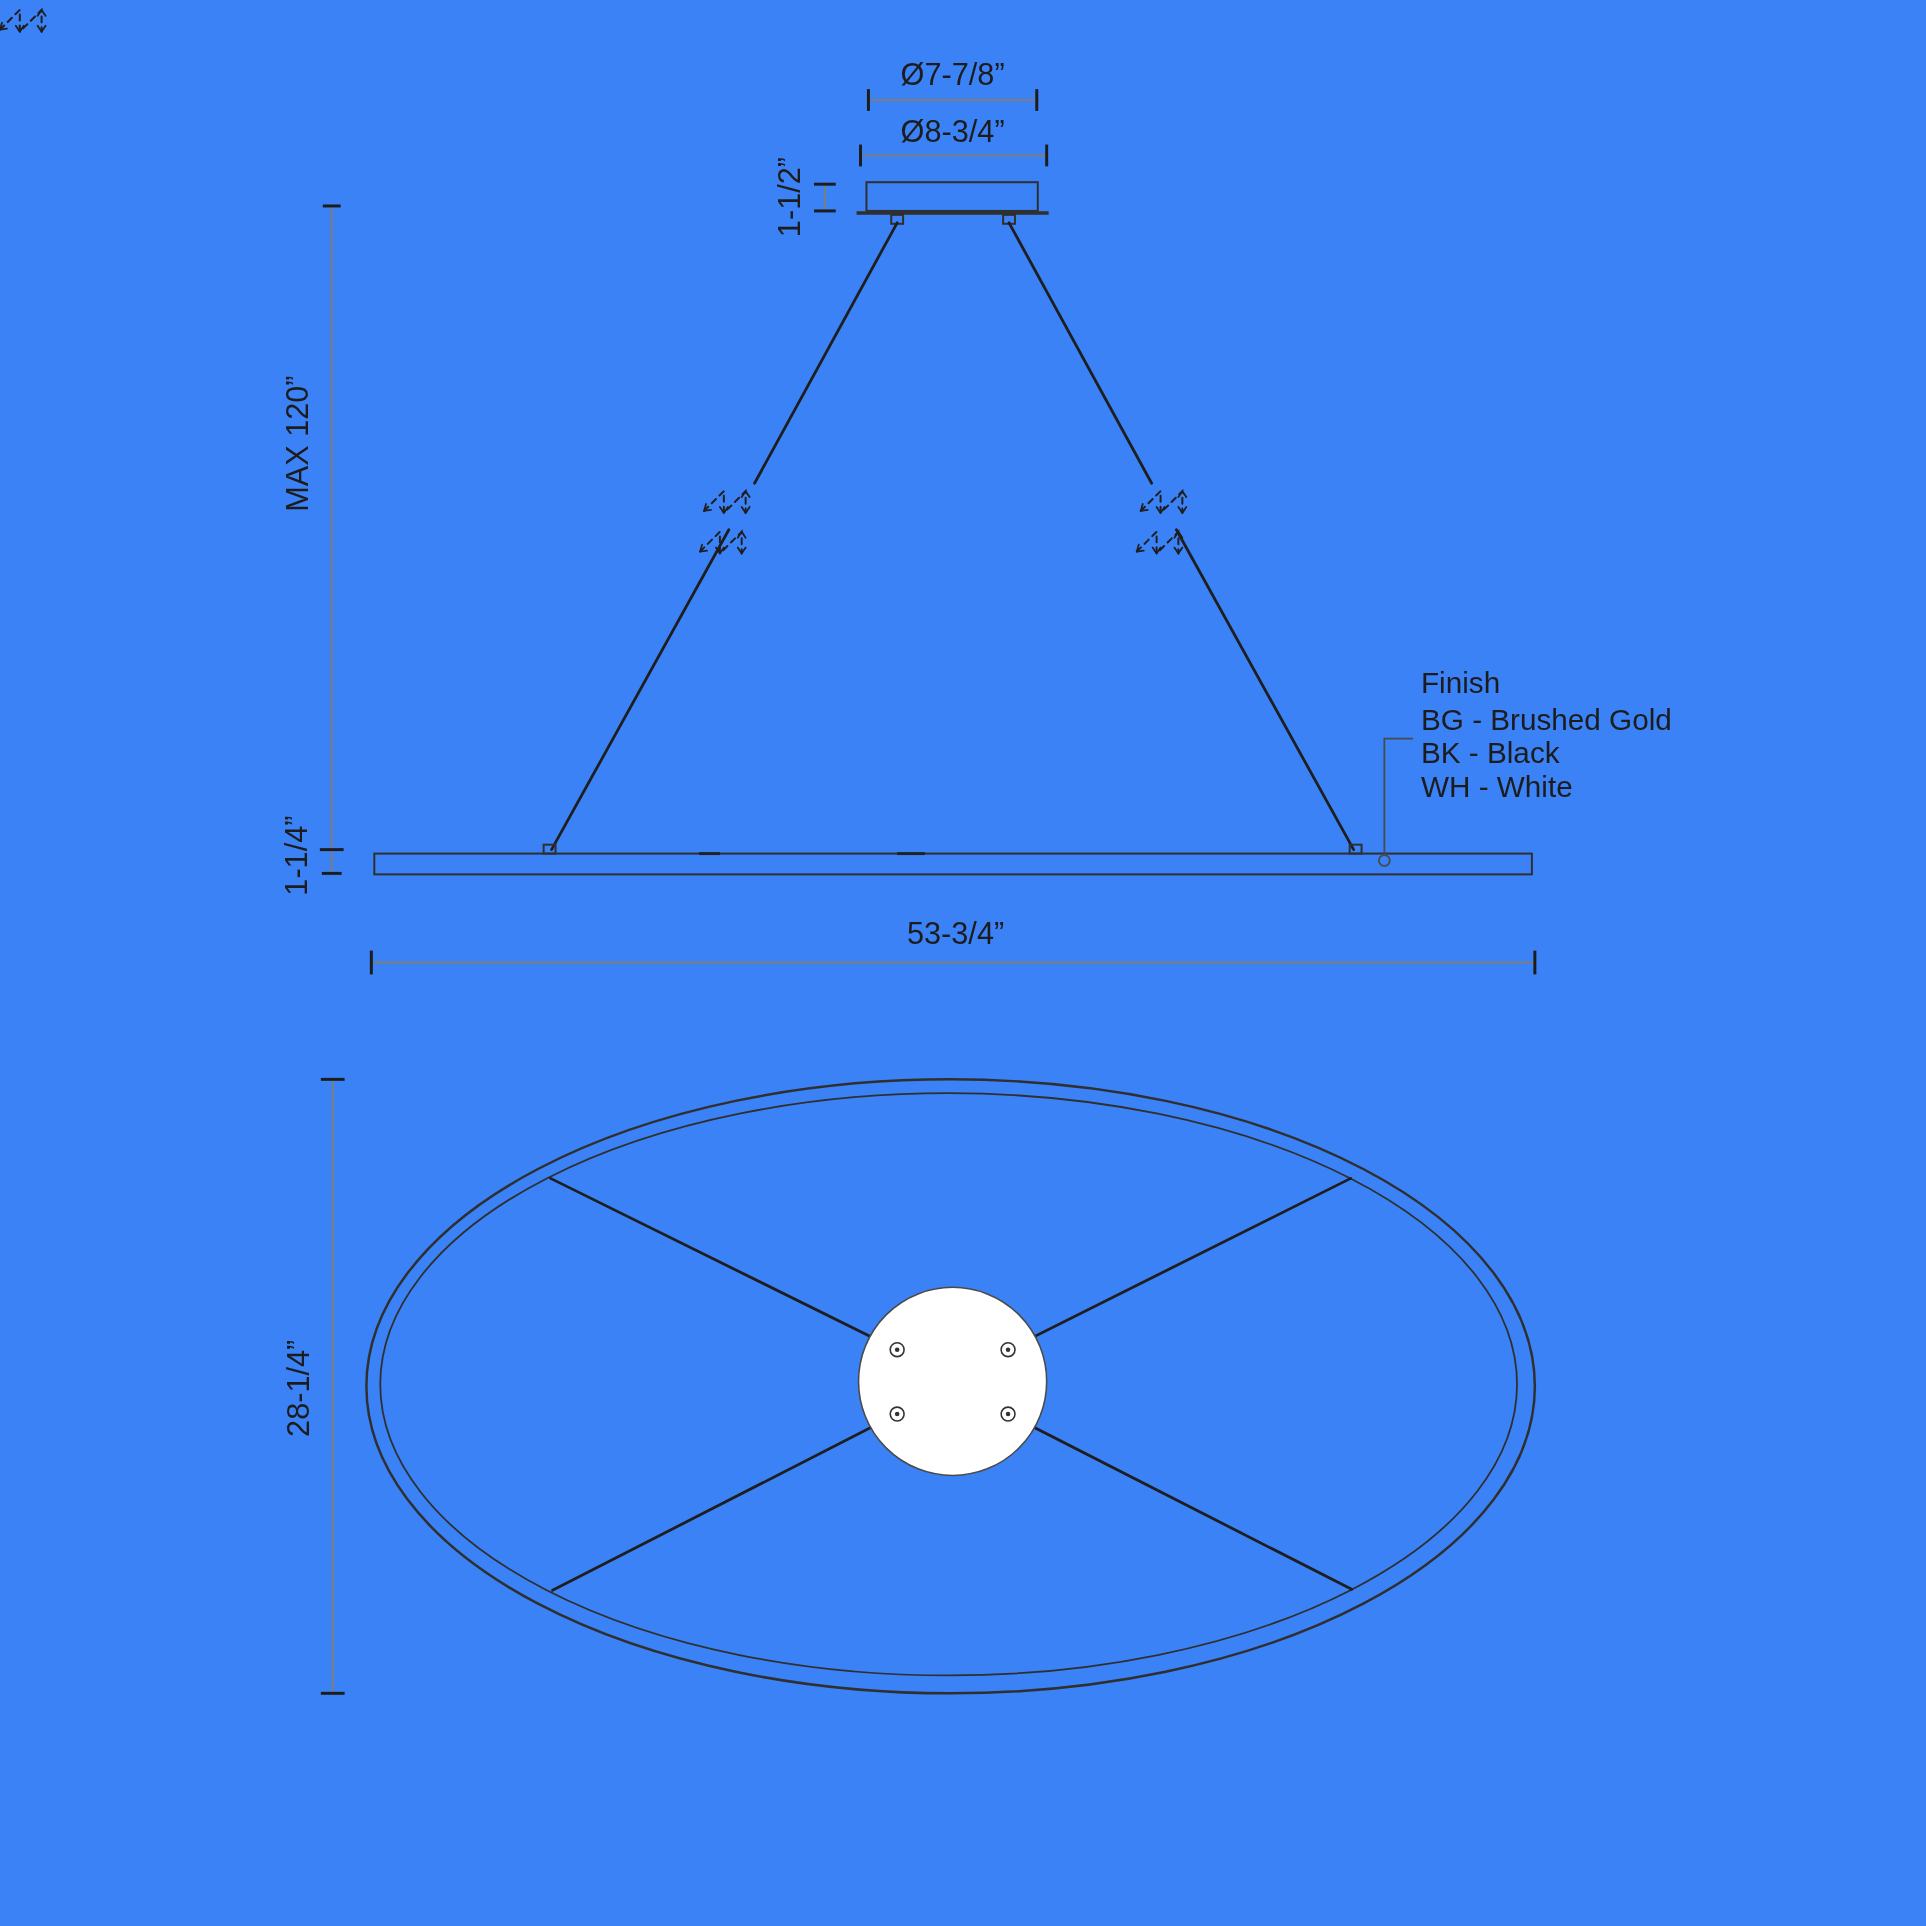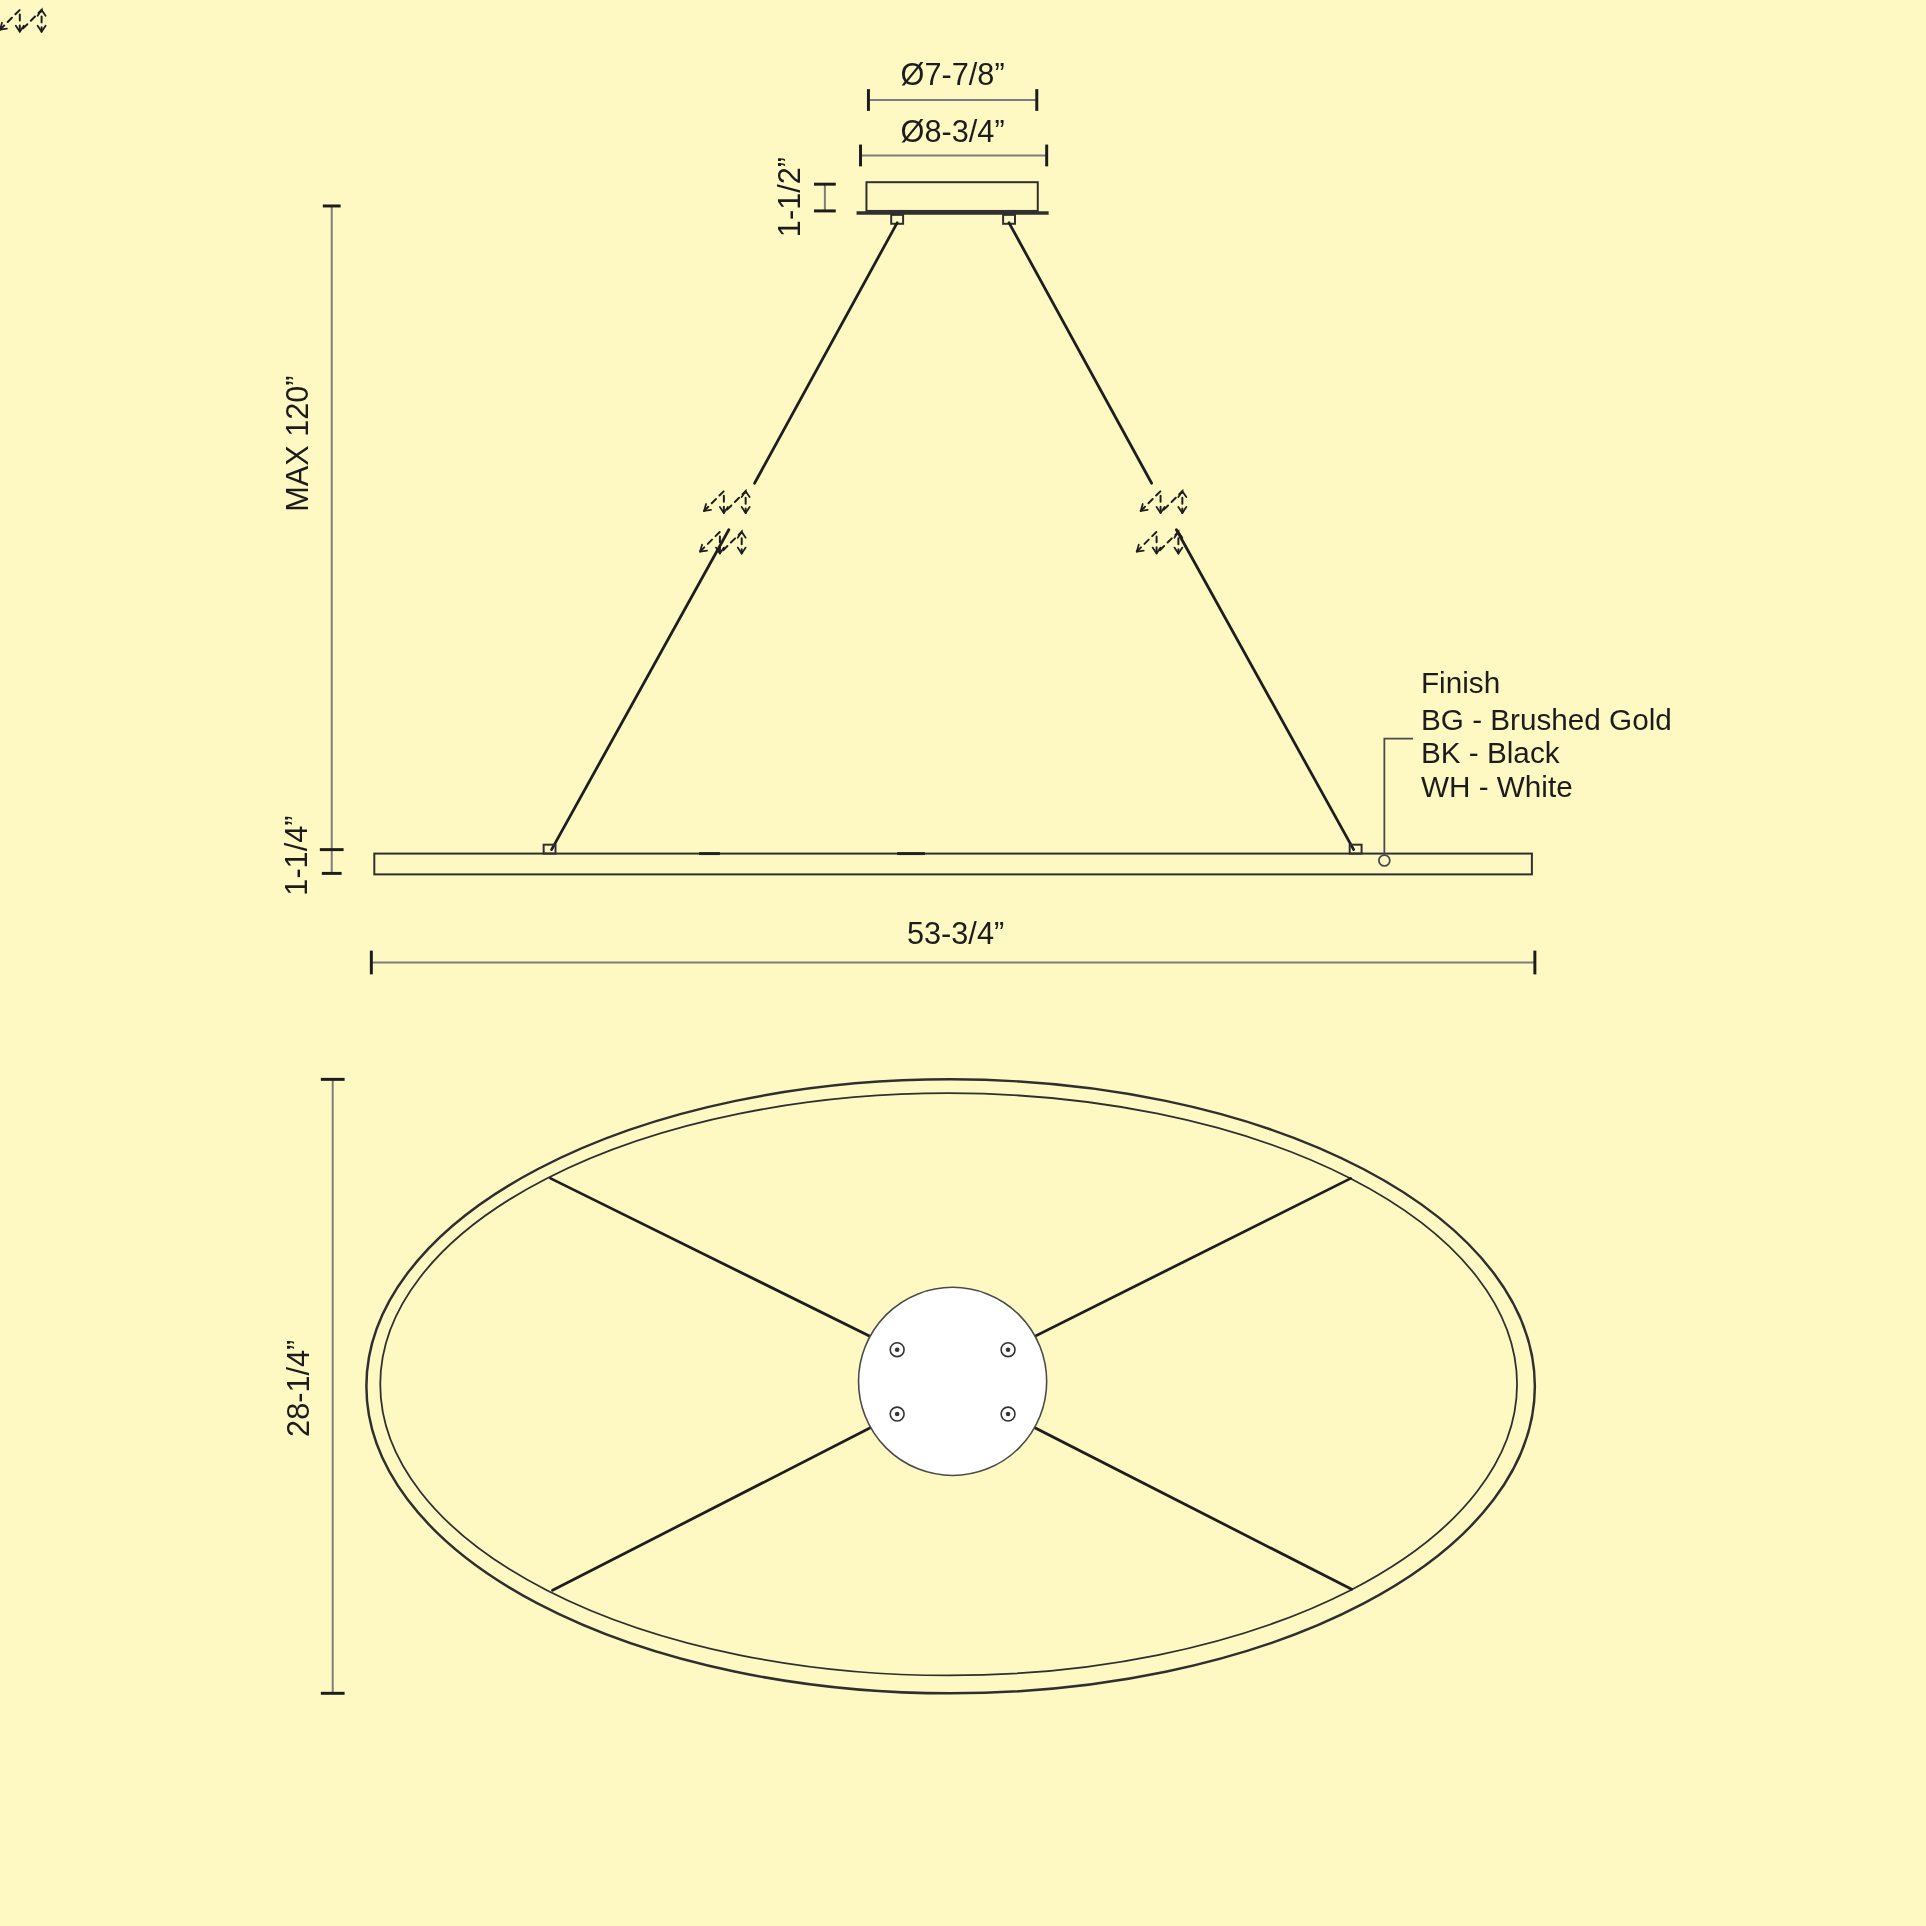--- a/index.html
+++ b/index.html
@@ -1,16 +1,16 @@
 <!DOCTYPE html>
 <html><head>
 <meta charset="utf-8">
 <style>
   html,body{margin:0;padding:0;background:#ffffff;}
-  .canvas{width:1927px;height:1927px;position:relative;background:#fef9c3;
+  .canvas{width:1927px;height:1927px;position:relative;background:#3b82f6;
           font-family:"Liberation Sans", sans-serif;text-align:center;}
   svg{display:block;}
   text{font-family:"Liberation Sans", sans-serif;fill:#1c1c1c;}
   .dim-text{font-size:31px;}
   .finish-text{font-size:30px;}
   .fixture{stroke:#2f2f2f;stroke-width:2;fill:none;}
   .thick{stroke:#2f2f2f;stroke-width:3.5;fill:none;}
   .cable{stroke:#1e1e1e;stroke-width:2.8;fill:none;stroke-linecap:round;}
   .dimline{stroke:#7d7d7d;stroke-width:2;fill:none;}
   .tick{stroke:#1c1c1c;stroke-width:3;fill:none;}

